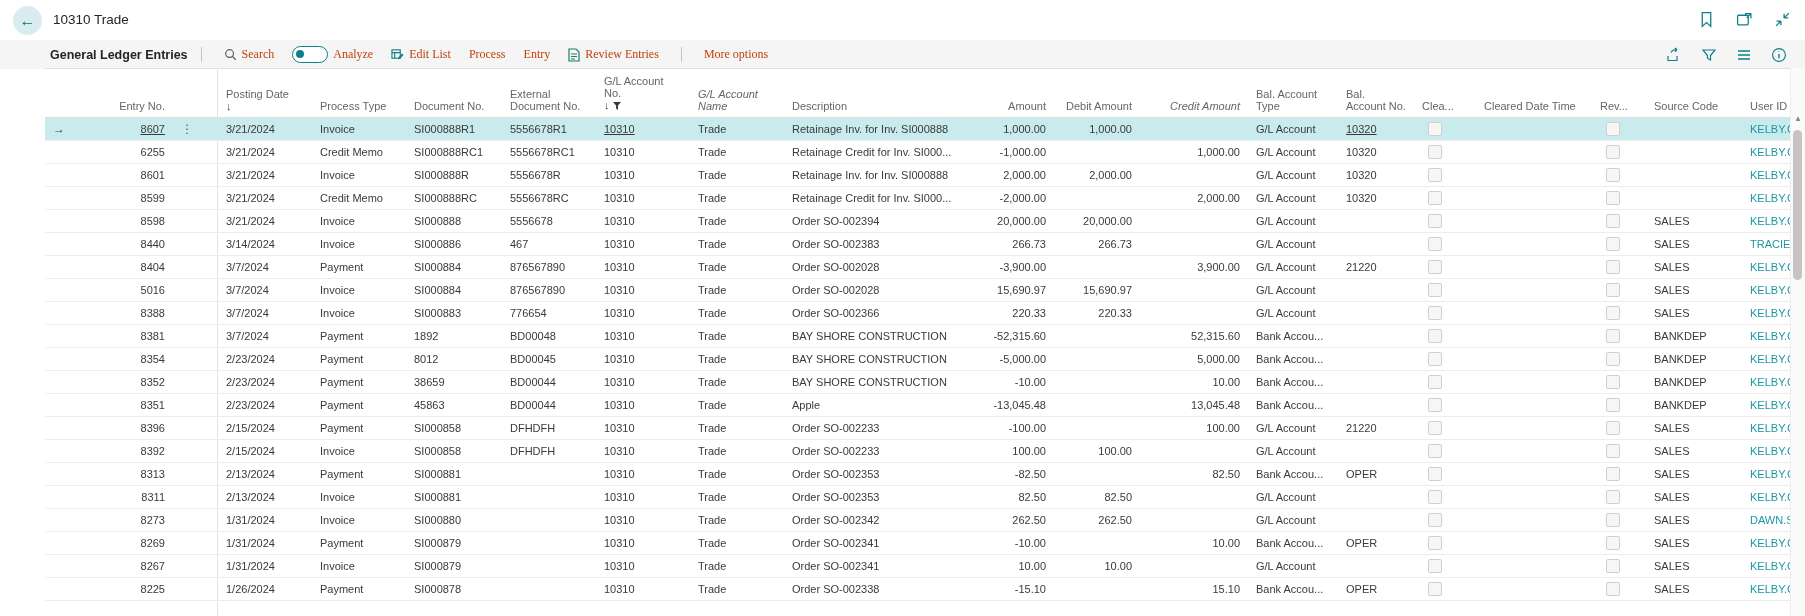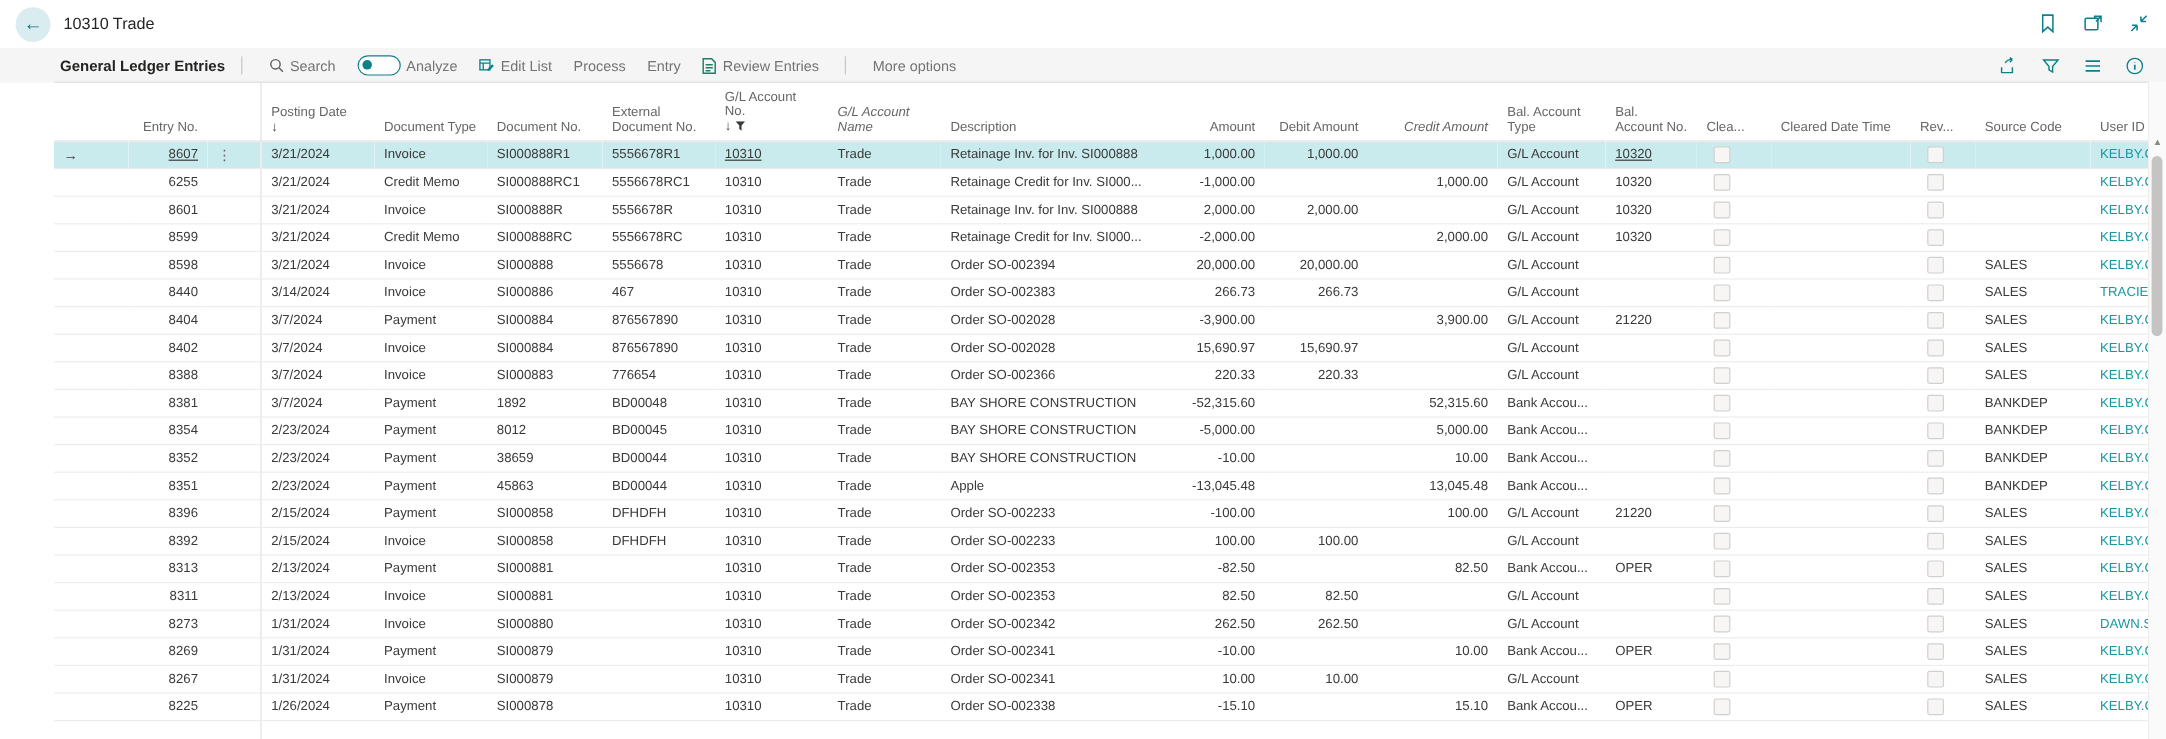--- a/index.html
+++ b/index.html
@@ -13,21 +13,21 @@
   .page-title{position:absolute;left:53px;top:12px;font-size:13.5px;color:#252423;}
   .topbar-icons{position:absolute;right:14px;top:11px;display:flex;gap:21px;align-items:center;}
   .tb-ic{width:17px;height:17px;color:#0e8089;cursor:pointer;}
   .tb-ic svg{width:100%;height:100%;display:block;}
   
   .actionbar{position:absolute;left:0;top:40px;width:100%;height:29px;background:#f5f5f5;
              display:flex;align-items:center;font-size:12px;color:#323130;}
   .ab-caption{margin-left:50px;font-weight:bold;font-size:12.5px;color:#252423;}
   .ab-sep{width:1px;height:15px;background:#c8c6c4;margin:0 13px;}
   .ab-item{display:flex;align-items:center;gap:5px;background:none;border:none;cursor:pointer;
-           font-family:Liberation Sans, sans-serif;font-size:12px;color:#737373;padding:0 9px;height:100%;}
+           font-family:Liberation Serif, serif;font-size:12px;color:#c2410c;padding:0 9px;height:100%;}
   .ab-item svg{display:block;}
   .toggle{width:34px;height:15px;border:1px solid #0e8089;border-radius:9px;background:#fff;
           position:relative;display:inline-block;}
   .toggle .knob{position:absolute;left:3px;top:2.5px;width:8px;height:8px;border-radius:50%;
           background:#0e8089;}
   .ab-right{margin-left:auto;display:flex;gap:19px;align-items:center;margin-right:18px;}
   .ab-ic{width:16px;height:16px;color:#0e8089;cursor:pointer;}
   .ab-ic svg{width:100%;height:100%;display:block;}
   
   .gridwrap{position:absolute;left:45px;top:68px;width:1746px;height:548px;overflow:hidden;
@@ -157,21 +157,21 @@
   </div>
 
   <div class="gridwrap">
     <table id="glTable">
       <thead>
           <tr id="headRow">
             <th style="width: 46px;"></th>
             <th class="num" style="width: 50px;"><span>Entry No.</span></th>
             <th class="divider" style="width: 28px;"></th>
             <th style="width: 78px;"><span>Posting Date</span><span class="sortline"><span class="sort-arrow">↓</span></span></th>
-            <th style="width: 78px;"><span>Document Type</span></th>
+            <th style="width: 78px;"><span>Process Type</span></th>
             <th style="width: 80px;"><span>Document No.</span></th>
             <th style="width: 78px;"><span>External Document No.</span></th>
             <th style="width: 78px;"><span>G/L Account No.</span><span class="sortline"><span class="sort-arrow">↓</span><span class="hfilter"><svg width="8" height="8" viewBox="0 0 10 10">
                     <path d="M0 0h10L6.2 4.5V10L3.8 8.2V4.5z" fill="#3b3a39"></path>
                   </svg></span></span></th>
             <th style="width: 78px; font-style: italic;"><span>G/L Account Name</span></th>
             <th style="width: 160px;"><span>Description</span></th>
             <th class="num" style="width: 78px;"><span>Amount</span></th>
             <th class="num" style="width: 70px;"><span>Debit Amount</span></th>
             <th class="num" style="width: 92px; font-style: italic;"><span>Credit Amount</span></th>
@@ -362,21 +362,21 @@
             </td>
             <td><span></span></td>
             <td>
               <span class="cb" style="display: block;"></span>
             </td>
             <td><span>SALES</span></td>
             <td><span class="link">KELBY.CAIOLA</span></td>
           </tr>
           <tr>
             <td></td>
-            <td class="num"><span>8402</span></td>
+            <td class="num"><span>5016</span></td>
             <td class="divider"></td>
             <td><span>3/7/2024</span></td>
             <td><span>Invoice</span></td>
             <td><span>SI000884</span></td>
             <td><span>876567890</span></td>
             <td><span>10310</span></td>
             <td><span>Trade</span></td>
             <td><span>Order SO-002028</span></td>
             <td class="num"><span>15,690.97</span></td>
             <td class="num"><span>15,690.97</span></td>

